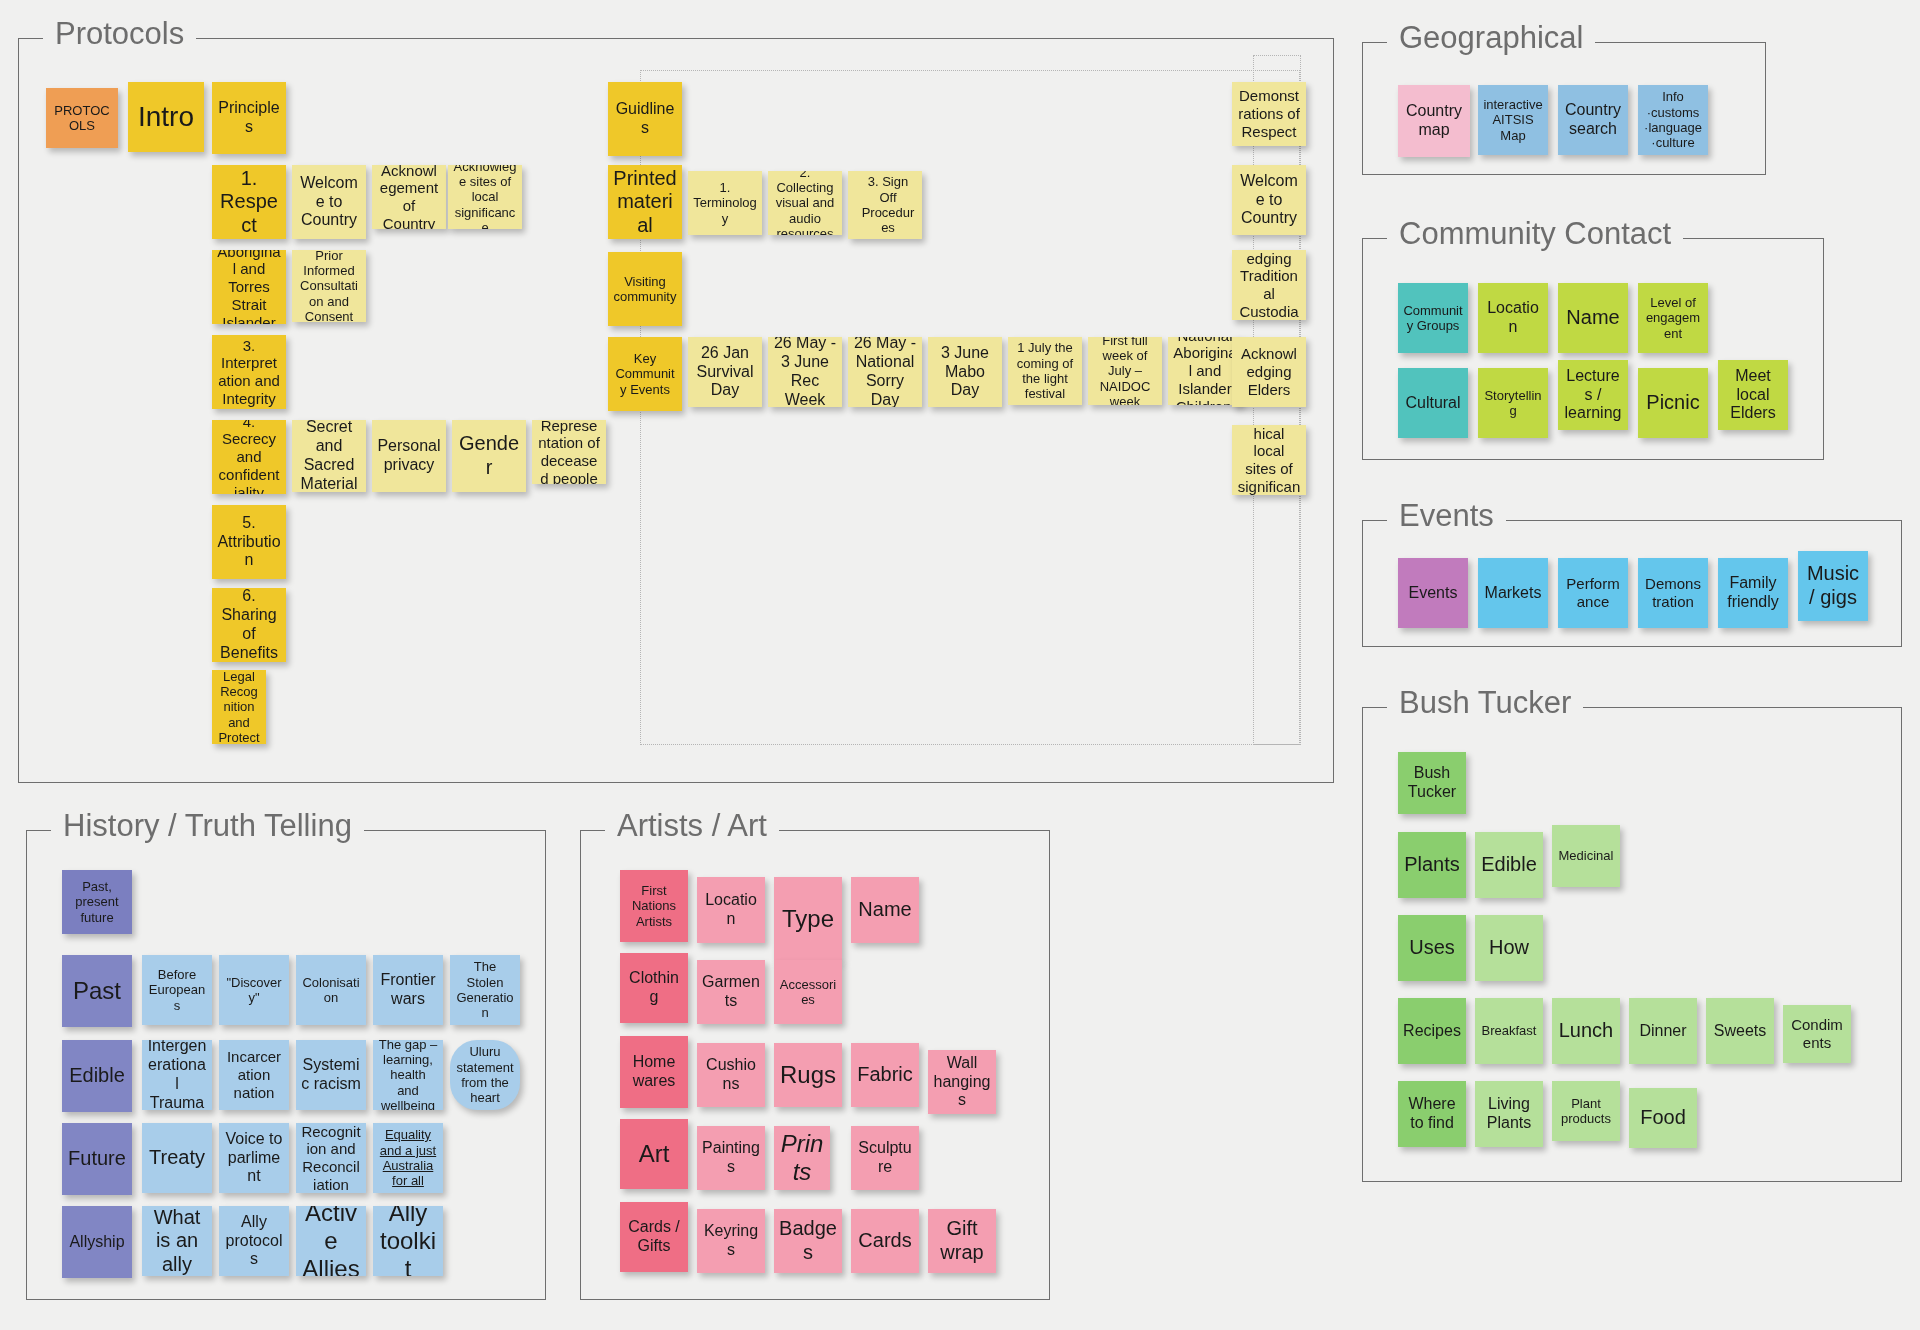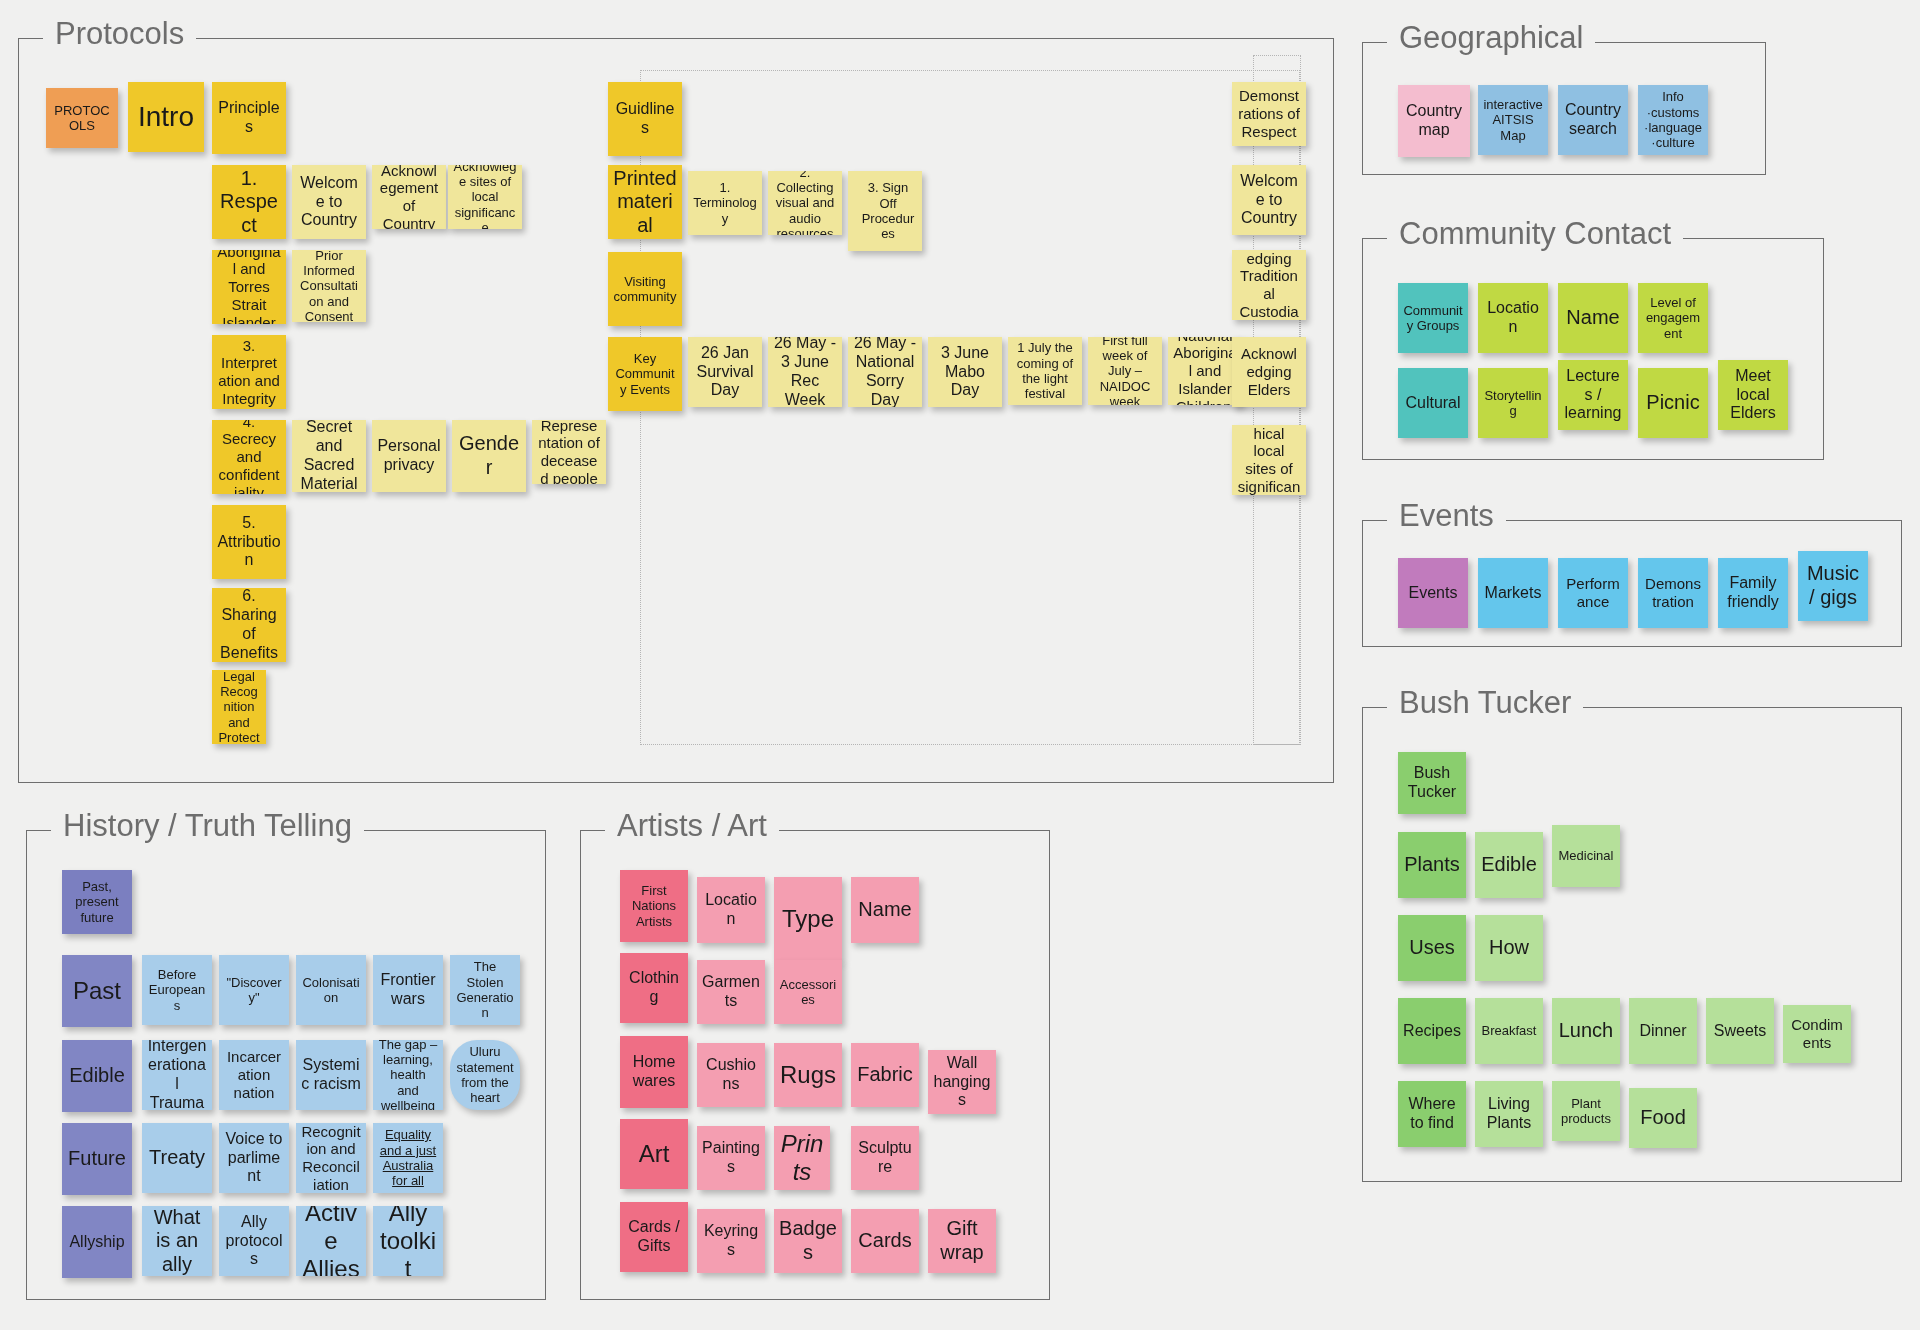--- a/index.html
+++ b/index.html
@@ -159,21 +159,21 @@
 
   <div class="note c-yellow t-l" style="left:608px;top:165px;width:74px;height:74px;">
     <span>Printed material</span>
     </div>
   <div class="note c-paleyellow t-s" style="left:688px;top:171px;width:74px;height:64px;">
     <span>1. Terminology</span>
     </div>
   <div class="note c-paleyellow t-s" style="left:768px;top:171px;width:74px;height:64px;">
     <span>2. Collecting visual and audio resources</span>
     </div>
-  <div class="note c-paleyellow t-s" style="left:848px;top:171px;width:74px;height:80px;padding-left:11px;">
+  <div class="note c-paleyellow t-s" style="left:848px;top:171px;width:74px;height:68px;padding-left:11px;">
     <span>3. Sign Off Procedures</span>
     </div>
 
   <div class="note c-yellow t-s" style="left:608px;top:252px;width:74px;height:74px;">
     <span>Visiting community</span>
     </div>
 
   <div class="note c-yellow t-s" style="left:608px;top:337px;width:74px;height:74px;">
     <span>Key Community Events</span>
     </div>

